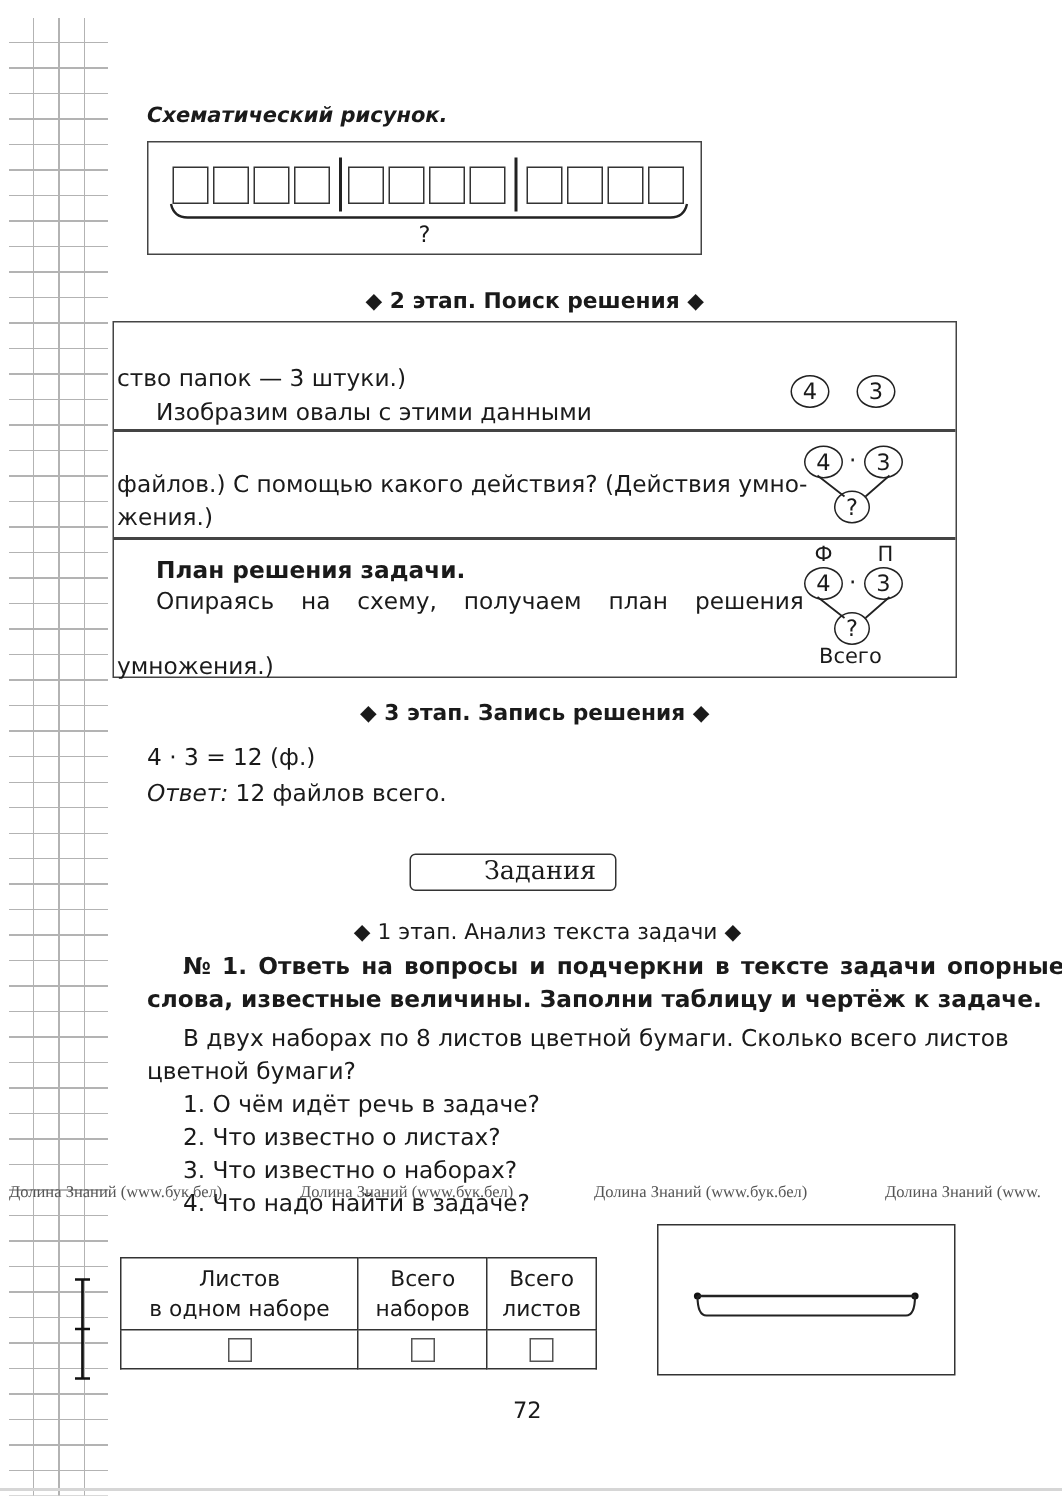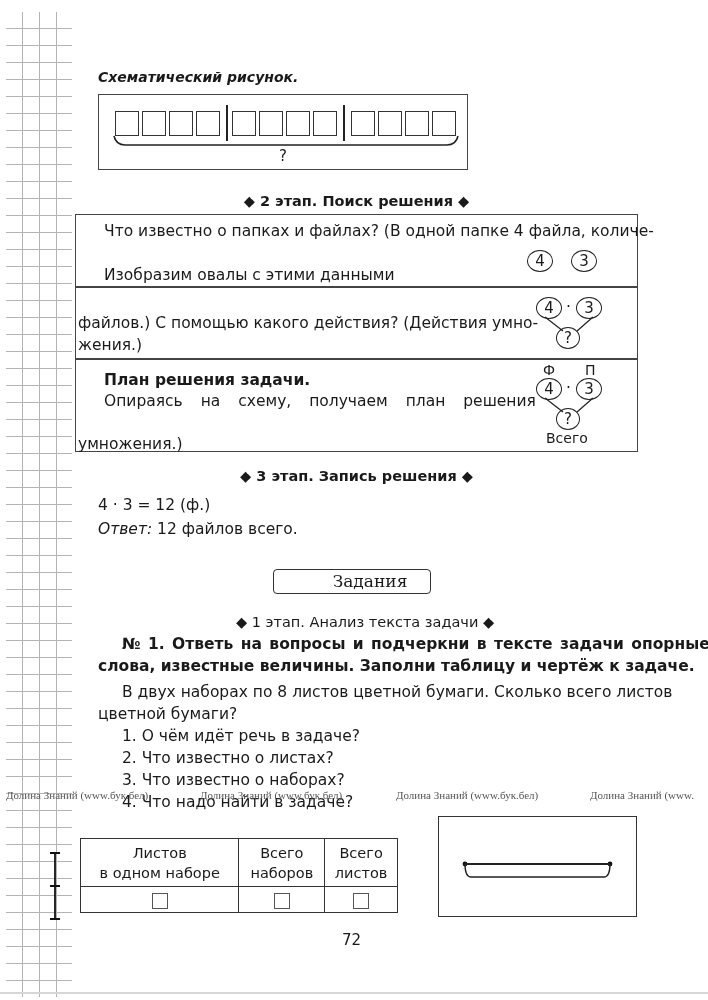--- a/index.html
+++ b/index.html
@@ -24,21 +24,21 @@
   .scheme-box { left: 98px; top: 94px; width: 370px; height: 76px; border: 1.5px solid #444; box-sizing: border-box; }
   .cell { position: absolute; width: 24px; height: 25px; border: 1.5px solid #333; box-sizing: border-box; }
   .sep { position: absolute; width: 2px; height: 36px; background: #222; }
   .info-table { left: 75px; top: 214px; width: 563px; height: 238px; border: 1.5px solid #444; box-sizing: border-box; }
   .row-div { position: absolute; left: 0; width: 100%; height: 1.5px; background: #444; }
   .oval {
     position: absolute; width: 26px; height: 22px; border: 1.3px solid #222; border-radius: 50%;
     box-sizing: border-box; font-size: 15px; line-height: 20px; text-align: center;
   }
   .tasks-badge {
-    left: 273px; top: 569px; width: 158px; height: 25px; border: 1.5px solid #333; border-radius: 4px;
+    left: 273px; top: 569px; width: 138px; height: 25px; border: 1.5px solid #333; border-radius: 4px;
     box-sizing: border-box; text-align: center; font-family: "DejaVu Serif", "Liberation Serif", serif;
     font-size: 17px; line-height: 22px; padding-left: 36px;
   }
   .watermark {
     font-family: "Liberation Serif", "DejaVu Serif", serif; font-size: 11px; color: #555; white-space: nowrap;
   }
   table.data-table {
     position: absolute; left: 80px; top: 838px; width: 318px; border-collapse: collapse;
     font-size: 14.5px; line-height: 20px;
   }
@@ -77,21 +77,21 @@
   <svg style="position:absolute; left:14px; top:40px;" width="346" height="12">
     <path d="M1 1 Q3 10 12 10 L334 10 Q343 10 345 1" fill="none" stroke="#222" stroke-width="1.6"></path>
   </svg>
   <div class="abs txt" style="left:180px; top:51px; font-size:15px;">?</div>
 </div>
 
 <div class="abs txt bold center" style="left:75px; top:191px; width:563px; font-size:14.5px;">◆ 2 этап. Поиск решения ◆</div>
 
 <div class="abs info-table">
 
-  <div class="abs txt" style="left:28px; top:6px;">Что известно о папках и файлах? (В одной папке 4 файла, количе-</div>
+  <div class="abs txt" style="left:2px; top:27px;">ство папок — 3 штуки.)</div>
   <div class="abs txt" style="left:28px; top:50px;">Изобразим овалы с этими данными</div>
   <div class="oval" style="left:451px; top:35px;">4</div>
   <div class="oval" style="left:495px; top:35px;">3</div>
   <div class="row-div" style="top:71px;"></div>
 
   <div class="abs txt" style="left:2px; top:98px;">файлов.) С помощью какого действия? (Действия умно-</div>
   <div class="abs txt" style="left:2px; top:120px;">жения.)</div>
   <svg style="position:absolute; left:465px; top:98px;" width="60" height="30">
     <path d="M4 4 L22 18 M52 4 L36 18" stroke="#222" stroke-width="1.2" fill="none"></path>
   </svg>

